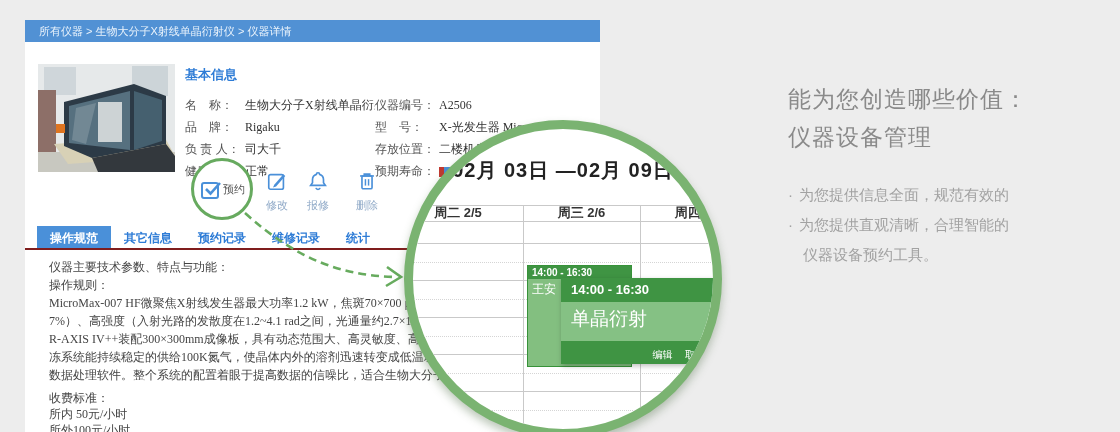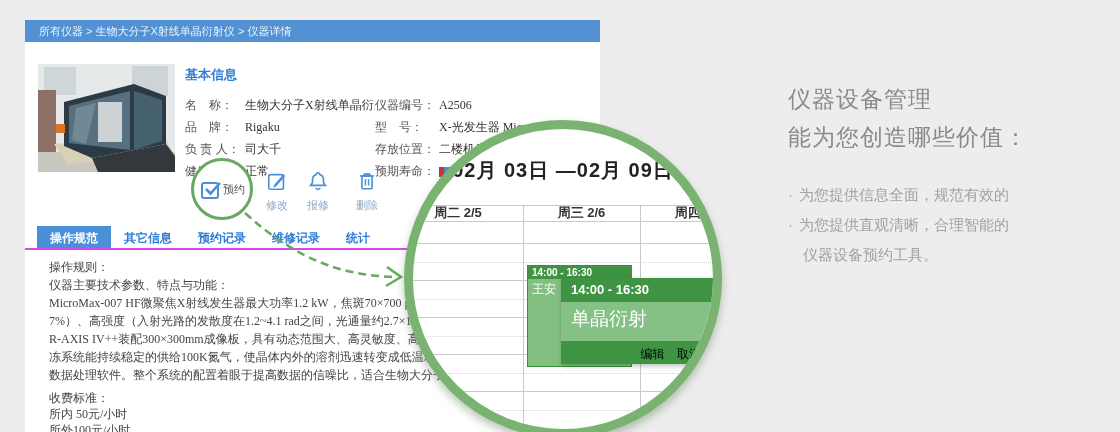--- a/index.html
+++ b/index.html
@@ -35,21 +35,21 @@
   .act .lbl{font-size:11px;color:#8fa9c7;margin-top:2px;}
   .reserve-circle{
     position:absolute;left:166px;top:138px;width:56px;height:56px;
     border:3px solid #67aa5f;border-radius:50%;background:#fff;
     display:flex;flex-direction:row;align-items:center;justify-content:center;z-index:2;
   }
   .reserve-circle .lbl{font-size:11px;color:#555;margin-top:1px;}
   
   .tabs{
     position:absolute;left:0;top:206px;width:575px;height:24px;
-    border-bottom:2px solid #d946ef;display:flex;padding-left:12px;box-sizing:border-box;
+    border-bottom:2px solid #7f1d1d;display:flex;padding-left:12px;box-sizing:border-box;
   }
   .tab{padding:0 13px;line-height:24px;font-size:12px;font-weight:bold;color:#2e7cd6;white-space:nowrap;}
   .tab.active{background:#4a90d9;color:#fff;}
   
   .content{
     position:absolute;left:24px;top:238px;width:600px;
     font-size:12px;line-height:18px;color:#444;
     font-family:"Liberation Serif",serif;
   }
   .content .line{white-space:nowrap;overflow:hidden;}
@@ -81,21 +81,21 @@
     font-size:10px;font-weight:bold;padding-left:4px;white-space:nowrap;}
   .event .who{color:#fff;font-size:12px;padding:2px 4px;}
   .popup{position:absolute;left:148px;top:149px;width:172px;height:86px;z-index:3;
     box-shadow:1px 2px 5px rgba(0,0,0,.25);}
   .popup .head{height:24px;line-height:24px;background:#3f9443;color:#fff;
     font-size:13px;font-weight:bold;padding-left:10px;white-space:nowrap;}
   .popup .body{height:39px;background:#85c184;color:#fff;font-size:19px;
     padding:4px 10px 0;box-sizing:border-box;}
   .popup .foot{height:23px;line-height:23px;background:#3f9443;text-align:right;
     padding-right:8px;white-space:nowrap;}
-  .popup .foot span{color:#000000;font-size:12px;margin-left:8px;cursor:pointer;}
+  .popup .foot span{color:#ffffff;font-size:10px;margin-left:8px;cursor:pointer;}
   
   .right-panel{position:absolute;left:788px;top:80px;width:332px;}
   .rp-title{font-size:23px;color:#8a8a8a;line-height:38px;letter-spacing:1px;}
   .rp-bullets{margin-top:24px;font-size:15px;color:#a2a2a2;line-height:30px;}
   .rp-bullets .b-line1 .marker{margin-right:6px;}
   .rp-bullets .b-line2{padding-left:15px;}
 </style>
 </head>
 <body>
 
@@ -188,22 +188,22 @@
 
   <div class="tabs">
     <div class="tab active">操作规范</div>
     <div class="tab">其它信息</div>
     <div class="tab">预约记录</div>
     <div class="tab">维修记录</div>
     <div class="tab">统计</div>
   </div>
 
   <div class="content">
+    <div class="line">仪器主要技术参数、特点与功能：</div>
     <div class="line">操作规则：</div>
-    <div class="line">仪器主要技术参数、特点与功能：</div>
     <div class="line">MicroMax-007 HF微聚焦X射线发生器最大功率1.2 kW，焦斑70×700 μm；光路系统配以VariMax</div>
     <div class="line">7%）、高强度（入射光路的发散度在1.2~4.1 rad之间，光通量约2.7×10⁹/sec，束斑&lt;0.3mm）和</div>
     <div class="line">R-AXIS IV++装配300×300mm成像板，具有动态范围大、高灵敏度、高像素密度的特点，探测距离在</div>
     <div class="line">冻系统能持续稳定的供给100K氮气，使晶体内外的溶剂迅速转变成低温玻璃态；控制和数据处理采用</div>
     <div class="line">数据处理软件。整个系统的配置着眼于提高数据的信噪比，适合生物大分子单晶普通数据的收集及SAD数</div>
   </div>
 
   <div class="pricing">
     <div>收费标准：</div>
     <div>所内 50元/小时</div>
@@ -252,22 +252,22 @@
       <div class="foot">
         <span>编辑</span>
         <span>取消预约</span>
       </div>
     </div>
   </div>
 </div>
 
 <div class="right-panel">
   <div class="rp-title">
+    <div>能为您创造哪些价值：</div>
     <div>仪器设备管理</div>
-    <div>能为您创造哪些价值：</div>
   </div>
   <div class="rp-bullets">
     <div class="b-line1">
       <span class="marker">·</span><span>为您提供信息全面，规范有效的</span>
     </div>
     <div class="b-line1">
       <span class="marker">·</span><span>为您提供直观清晰，合理智能的</span>
     </div>
     <div class="b-line2">仪器设备预约工具。</div>
   </div>

